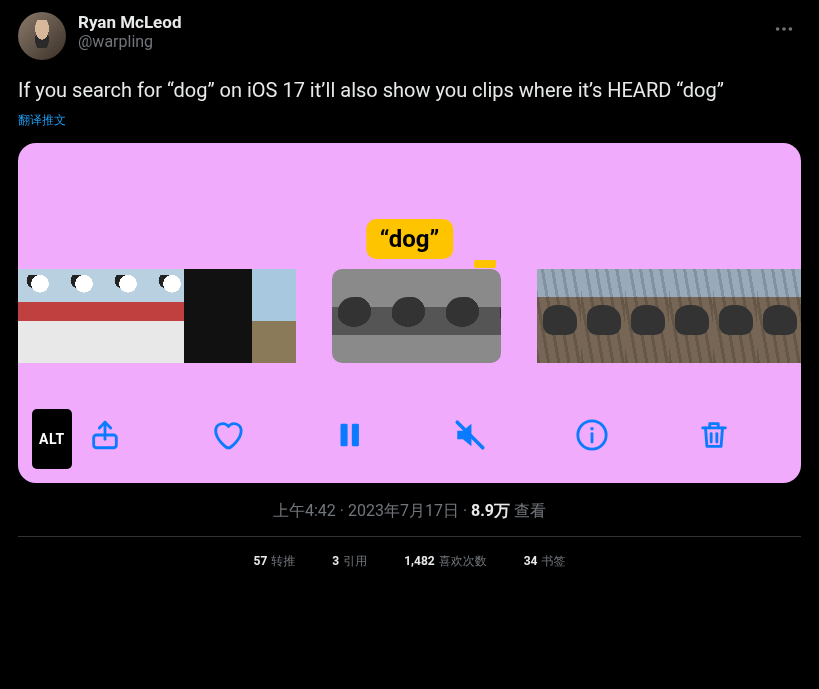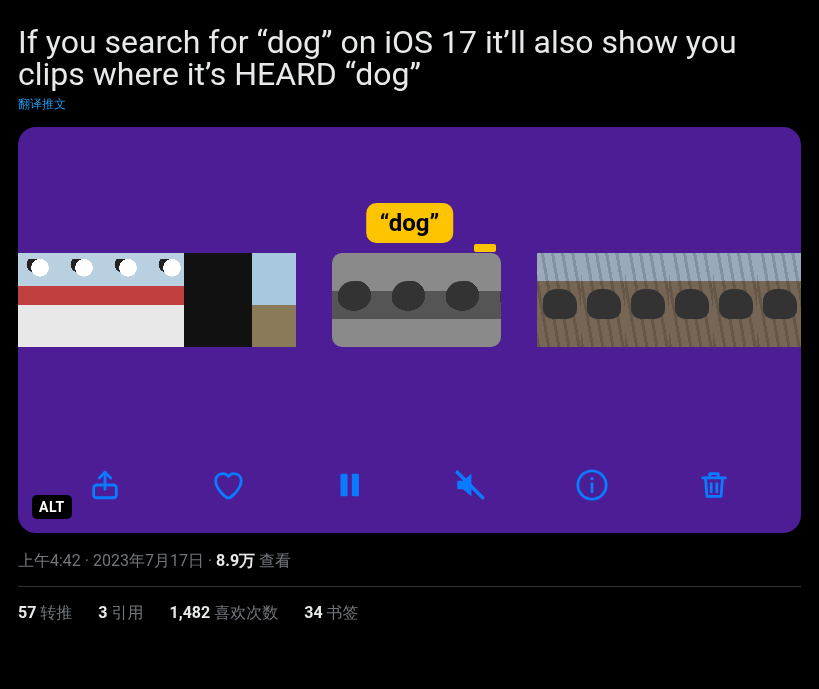--- a/index.html
+++ b/index.html
@@ -38,39 +38,39 @@
   }
   .name-block { flex: 1; }
   .display-name { font-weight: 700; font-size: 17px; color: #e7e9ea; line-height: 20px; }
   .handle { color: #71767b; font-size: 16px; line-height: 20px; }
   .more-btn {
     width: 34px; height: 34px; display:flex; align-items:center; justify-content:center;
     border-radius: 50%; color:#71767b; cursor:pointer;
   }
   .tweet-text {
     margin-top: 14px;
-    font-size: 32px;
+    font-size: 20px;
     line-height: 32px;
     color: #e7e9ea;
     font-weight: 400;
   }
   .translate-link {
     color: #1d9bf0;
     font-size: 12px;
     margin-top: 6px;
     display: inline-block;
     cursor:pointer;
   }
   .media-card {
     margin-top: 14px;
-    background: #4c1d95;
+    background: #f0abfc;
     border-radius: 18px;
     overflow: hidden;
     position: relative;
-    height: 406px;
+    height: 340px;
   }
   .dog-badge {
     position: absolute;
     left: 50%;
     transform: translateX(-50%);
     top: 76px;
     background: #ffc400;
     color: #000;
     font-weight: 700;
     font-size: 24px;
@@ -151,45 +151,61 @@
     align-items:center;
     padding: 0 26px;
   }
   .tbtn { width:40px; height:40px; display:flex; align-items:center; justify-content:center; color:#0a7aff; cursor:pointer; }
   .tbtn svg { width:34px; height:34px; }
   .alt-badge {
     position:absolute;
     left: 14px; bottom: 14px;
     background:#000; color:#fff;
     font-weight:700; font-size:14px;
-    padding:4px 7px; border-radius:5px;
+    padding:22px 7px; border-radius:5px;
     letter-spacing:0.5px;
   }
   .meta-row {
     margin-top: 18px;
     color:#71767b;
     font-size:16px;
     padding-bottom: 14px;
     border-bottom: 1px solid #2f3336;
+    text-align: center;
   }
   .meta-row .views-num { color:#e7e9ea; font-weight:700; }
   .stats-row {
     display:flex;
-    gap: 26px;
+    gap: 37px;
     padding: 16px 0;
     color:#71767b;
-    font-size:16px;
+    font-size:12px;
+    justify-content:center;
   }
   .stats-row .stat b { color:#e7e9ea; font-weight:700; margin-right:4px;}
 </style>
 </head>
 <body>
 
 <div class="tweet">
 
+  <div class="header">
+    <div class="avatar"></div>
+    <div class="name-block">
+      <div class="display-name">Ryan McLeod</div>
+      <div class="handle">@warpling</div>
+    </div>
+    <div class="more-btn">
+      <svg viewBox="0 0 24 24" width="22" height="22" fill="currentColor">
+          <circle cx="5" cy="12" r="2"></circle>
+          <circle cx="12" cy="12" r="2"></circle>
+          <circle cx="19" cy="12" r="2"></circle>
+        </svg>
+    </div>
+  </div>
 
   <div class="tweet-text">If you search for “dog” on iOS 17 it’ll also show you clips where it’s HEARD “dog”</div>
 
   <span class="translate-link">翻译推文</span>
 
   <div class="media-card">
     <div class="dog-badge">“dog”</div>
     <div class="tick"></div>
 
     <div class="timeline-row">

